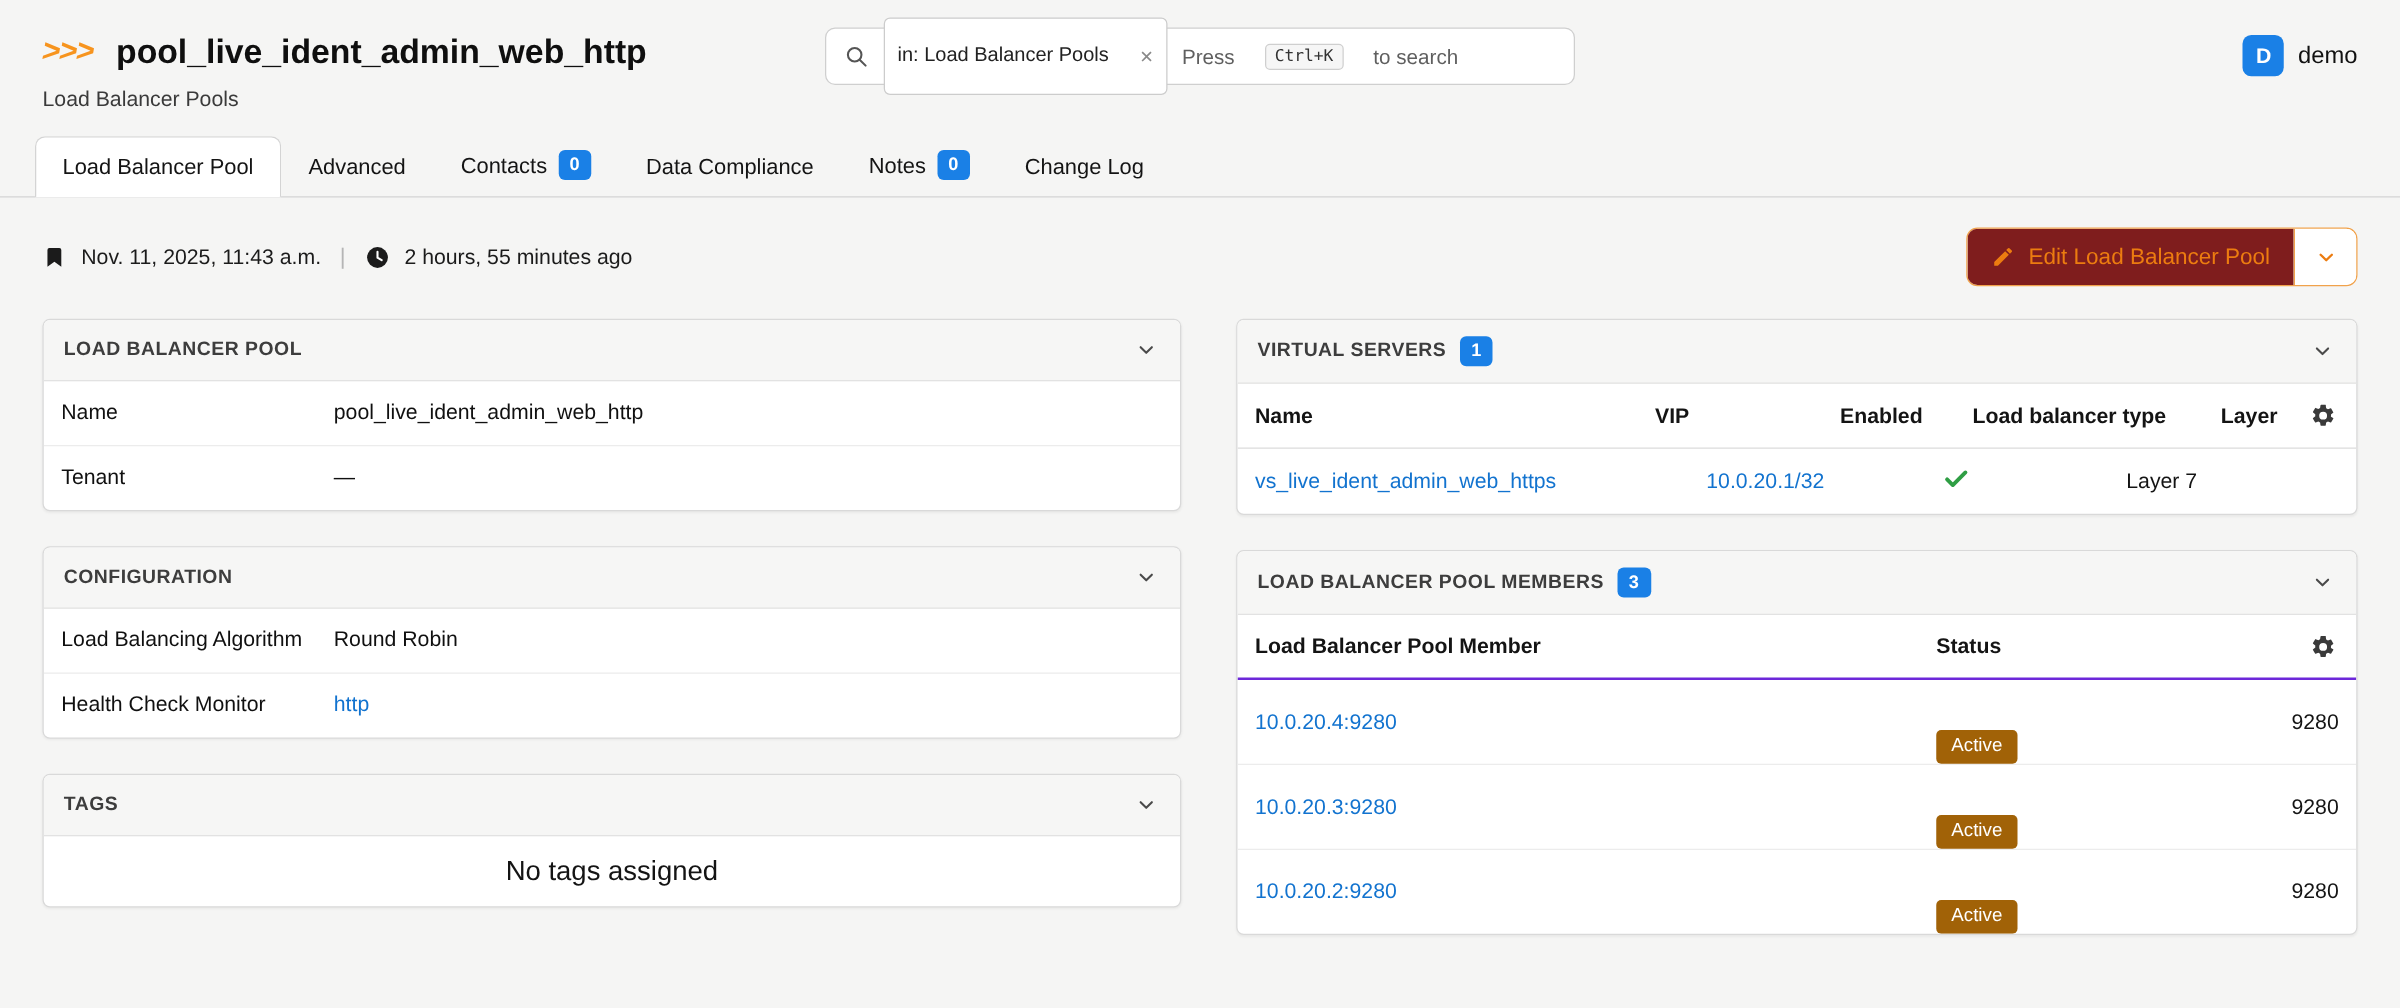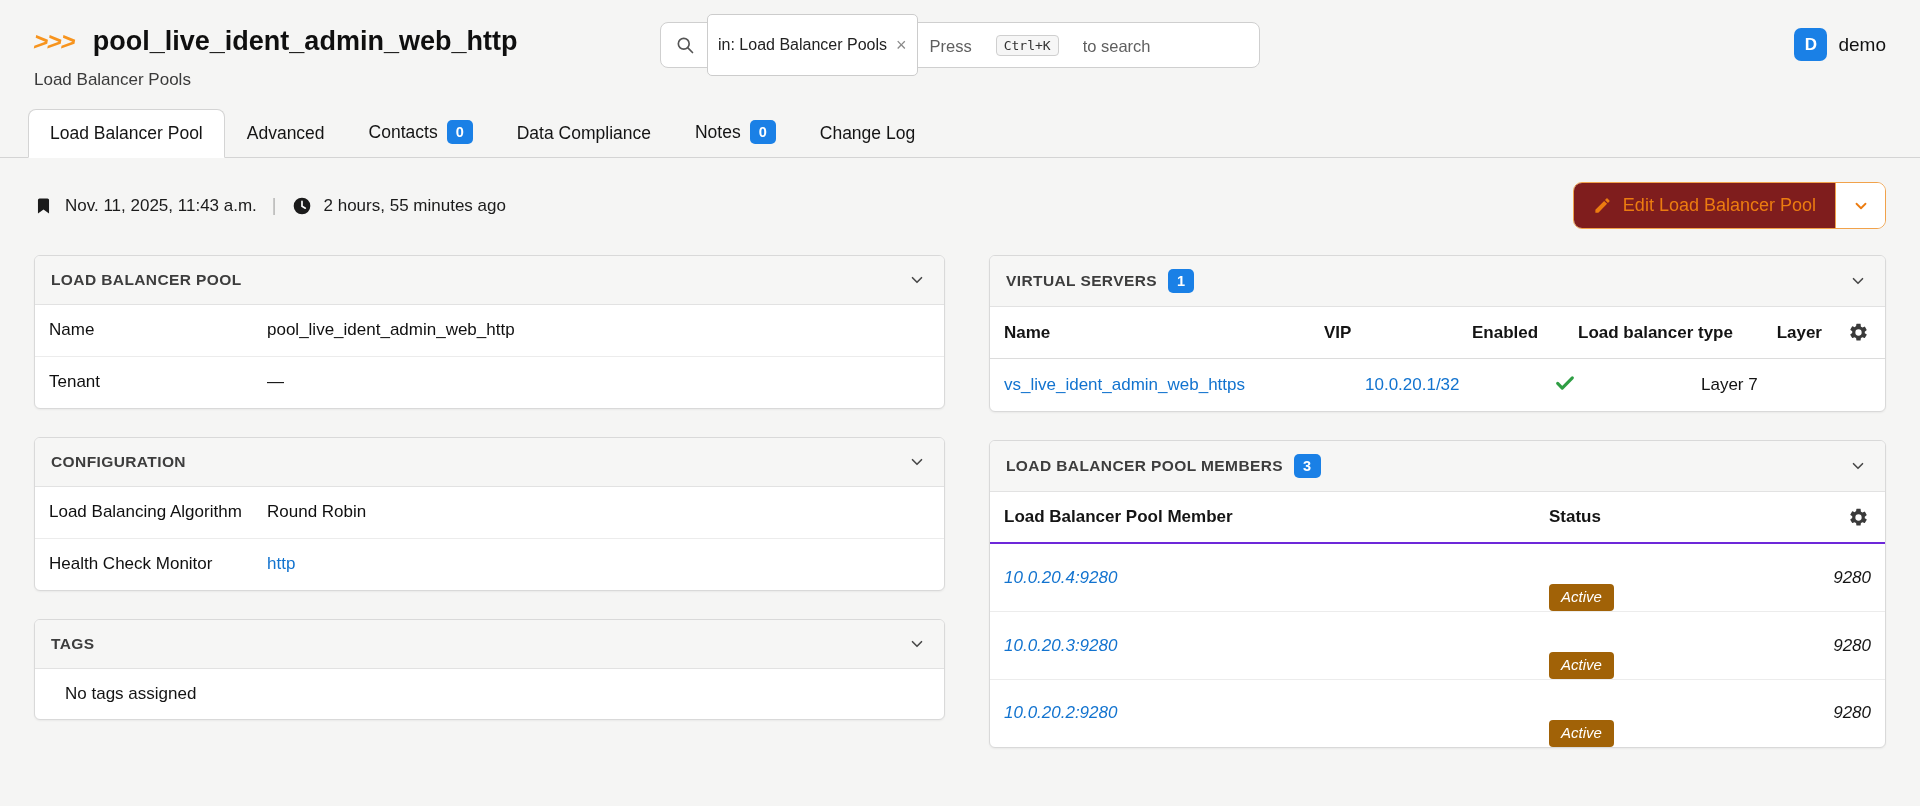--- a/index.html
+++ b/index.html
@@ -19,21 +19,21 @@
   .breadcrumb { margin-top: 13px; font-size: 17px; color: #3a3a3a; display: inline-block; }
 
   .search {
     position: absolute; left: 50%; transform: translateX(-50%); top: 22px;
     width: 600px; height: 46px; background: #fff;
     border: 1px solid #cfcfcf; border-radius: 8px;
     display: flex; align-items: center; padding: 0 14px; gap: 12px;
   }
   .search svg { flex: none; }
   .chip {
-    display: flex; align-items: center; gap: 9px;
+    display: flex; align-items: center; gap: 25px;
     border: 1px solid #cccccc; border-radius: 5px;
     padding: 21px 10px; font-size: 16px; color: #222; background: #fff; white-space: nowrap;
   }
   .chip-x { color: #8a8a8a; font-size: 18px; line-height: 1; cursor: pointer; }
   .search-hint { color: #5f5f5f; font-size: 16.5px; display: flex; gap: 24px; align-items: flex-end; white-space: nowrap; }
   kbd {
     font-family: "DejaVu Sans Mono", monospace; font-size: 13px;
     border: 1px solid #cfcfcf; border-radius: 4px; background: #f6f6f6;
     padding: 2px 7px; color: #333;
   }
@@ -89,27 +89,27 @@
 
   
   .vs-head, .vs-row { display: grid; grid-template-columns: 320px 148px 106px 178px 66px 1fr; align-items: center; padding: 0 14px; min-height: 52px; font-size: 17px; }
   .vs-head { font-weight: bold; border-bottom: 1px solid #dcdcdc; color: #141414; }
   .vs-row { border-bottom: 1px solid #ececec; }
   .vs-row:last-child { border-bottom: none; gap: 41px; }
 
   
   .mem-head, .mem-row { display: grid; grid-template-columns: 545px 190px 1fr; align-items: center; padding: 0 14px; min-height: 52px; font-size: 17px; }
   .mem-head { font-weight: bold; border-bottom: 2px solid #6d28d9; }
-  .mem-row { border-bottom: 1px solid #ececec; font-style: italic; }
+  .mem-row { border-bottom: 1px solid #ececec; }
   .mem-row:last-child { border-bottom: none; }
 
   .badge-green { background: #a16207; color: #fff; border-radius: 4px; font-size: 15px; padding: 4px 12px; display: inline-block; line-height: 1.25; margin-top: 40px; }
 
   .gear-cell { display: flex; justify-content: flex-end; }
-  .tags-body { padding: 15px 30px; font-size: 17px; }
+  .tags-body { padding: 15px 30px; font-size: 22px; text-align: center; }
 </style>
 </head>
 <body>
 
 <header class="header">
   <div class="title-row">
     <span class="logo">&gt;&gt;&gt;</span>
     <h1 class="page-title">pool_live_ident_admin_web_http</h1>
   </div>
   <a class="breadcrumb" href="#">Load Balancer Pools</a>

